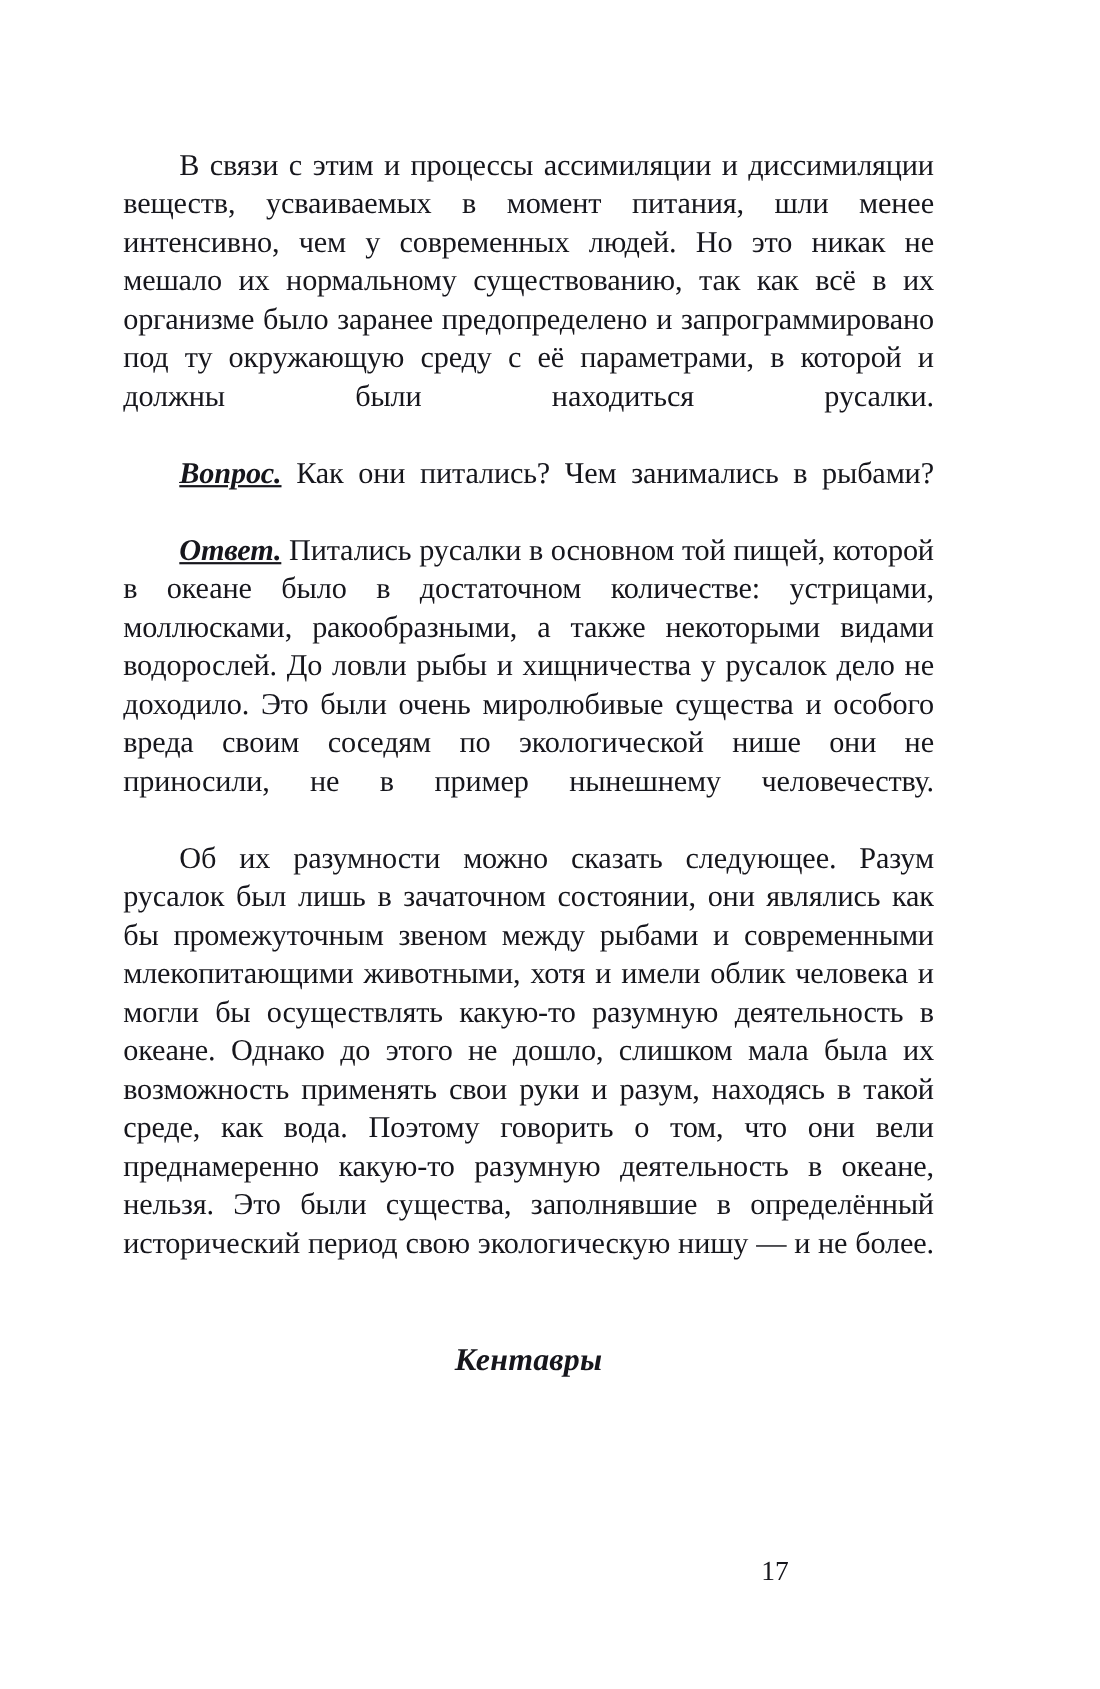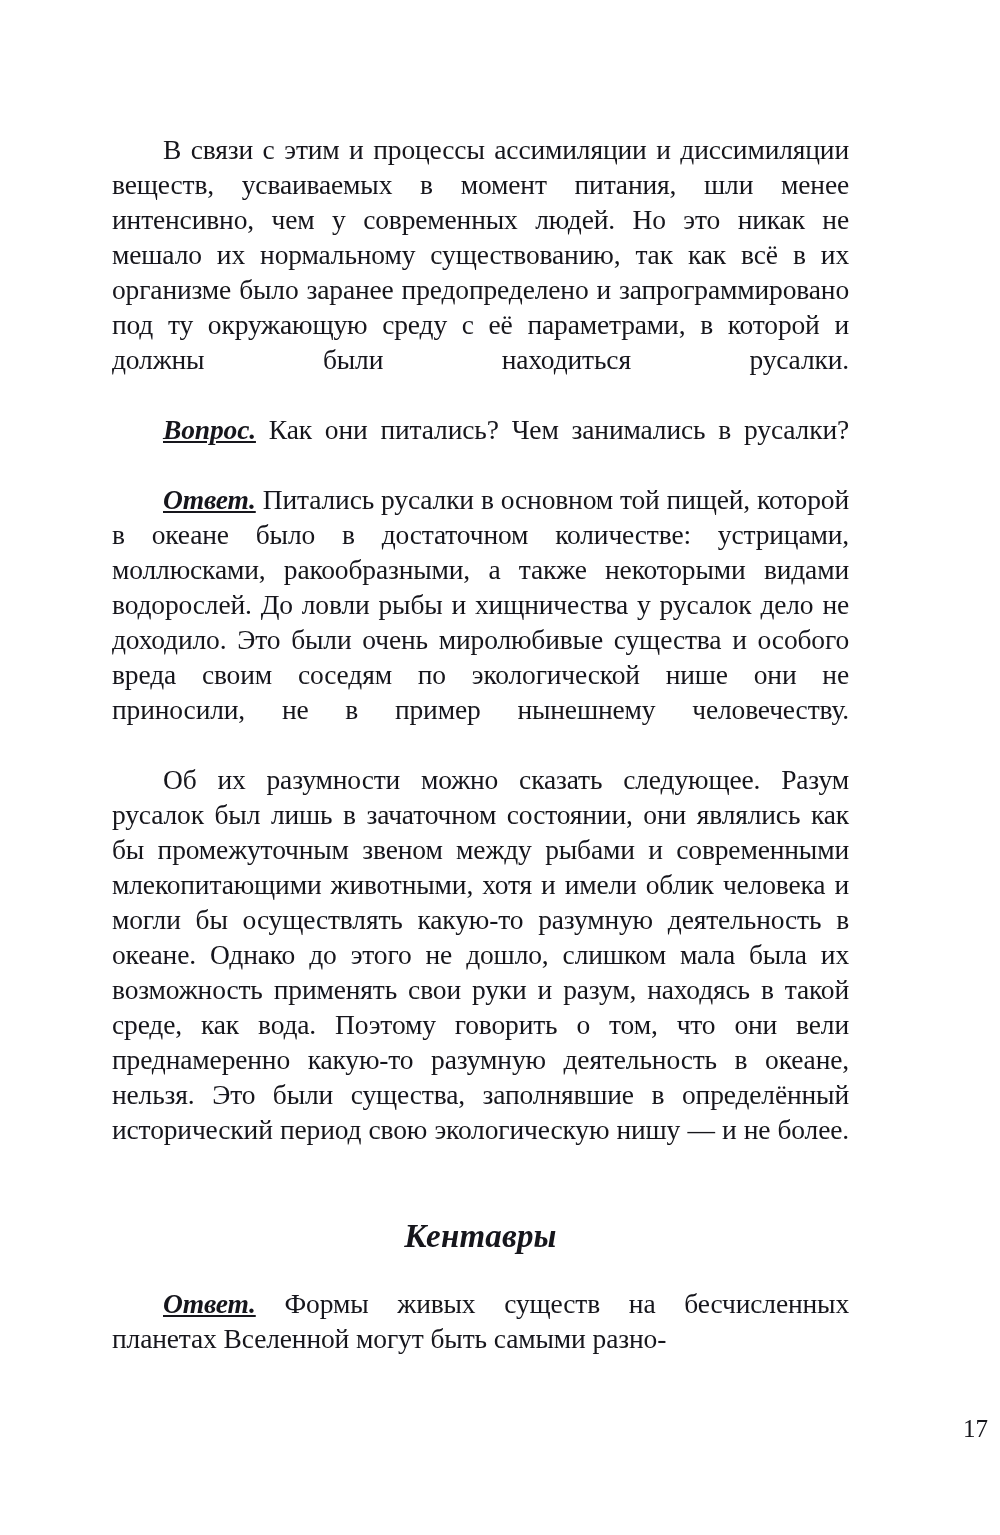--- a/index.html
+++ b/index.html
@@ -55,65 +55,64 @@
     font-weight: bold;
     font-style: italic;
     text-decoration: underline;
   }
 
   .section-heading {
     margin: 0;
     font-family: "Liberation Serif", "DejaVu Serif", serif;
     font-weight: bold;
     font-style: italic;
-    font-size: 33px;
+    font-size: 29px;
     line-height: 34px;
     color: #16161c;
     text-align: center;
     text-indent: 0;
     padding-top: 37px;
     padding-bottom: 33px;
     letter-spacing: 0.2px;
   }
 
   .folio {
     position: absolute;
     left: 0;
     top: 1415px;
     width: 988px;
-    text-align: right;
+    text-align: left;
     font-family: "Liberation Serif", "DejaVu Serif", serif;
     font-size: 25px;
     color: #16161c;
   }
 
   .folio .folio-num {
     display: inline-block;
     margin-left: 692px;
   }
 </style>
 </head>
 <body>
 
 <div class="page">
 
   <div class="text-column">
 
     <p class="para"><span>В связи с этим и процессы ассимиляции и диссимиляции веществ, усваиваемых в момент питания, шли менее интенсивно, чем у современных людей. Но это никак не мешало их нормальному существованию, так как всё в их организме было заранее предопределено и запрограммировано под ту окружающую среду с её параметрами, в которой и должны были находиться русалки.</span></p>
 
-    <p class="para"><span class="lead">Вопрос.</span><span> Как они питались? Чем занимались в русалки?</span></p>
+    <p class="para"><span class="lead">Вопрос.</span><span> Как они питались? Чем занимались в рыбами?</span></p>
 
     <p class="para"><span class="lead">Ответ.</span><span> Питались русалки в основном той пищей, которой в океане было в достаточном количестве: устрицами, моллюсками, ракообразными, а также некоторыми видами водорослей. До ловли рыбы и хищничества у русалок дело не доходило. Это были очень миролюбивые существа и особого вреда своим соседям по экологической нише они не приносили, не в пример нынешнему человечеству.</span></p>
 
     <p class="para"><span>Об их разумности можно сказать следующее. Разум русалок был лишь в зачаточном состоянии, они являлись как бы промежуточным звеном между рыбами и современными млекопитающими животными, хотя и имели облик человека и могли бы осуществлять какую-то разумную деятельность в океане. Однако до этого не дошло, слишком мала была их возможность применять свои руки и разум, находясь в такой среде, как вода. Поэтому говорить о том, что они вели преднамеренно какую-то разумную деятельность в океане, нельзя. Это были существа, заполнявшие в определённый исторический период свою экологическую нишу — и не более.</span></p>
 
     <h2 class="section-heading">Кентавры</h2>
 
 
-    <p class="para no-stretch"><span class="lead">Ответ.</span><span> Формы живых существ на бесчисленных планетах Вселенной могут быть самыми разно-</span></p>
 
   </div>
 
   <div class="folio">
     <span class="folio-num">17</span>
   </div>
 
 </div>
 
 </body></html>

